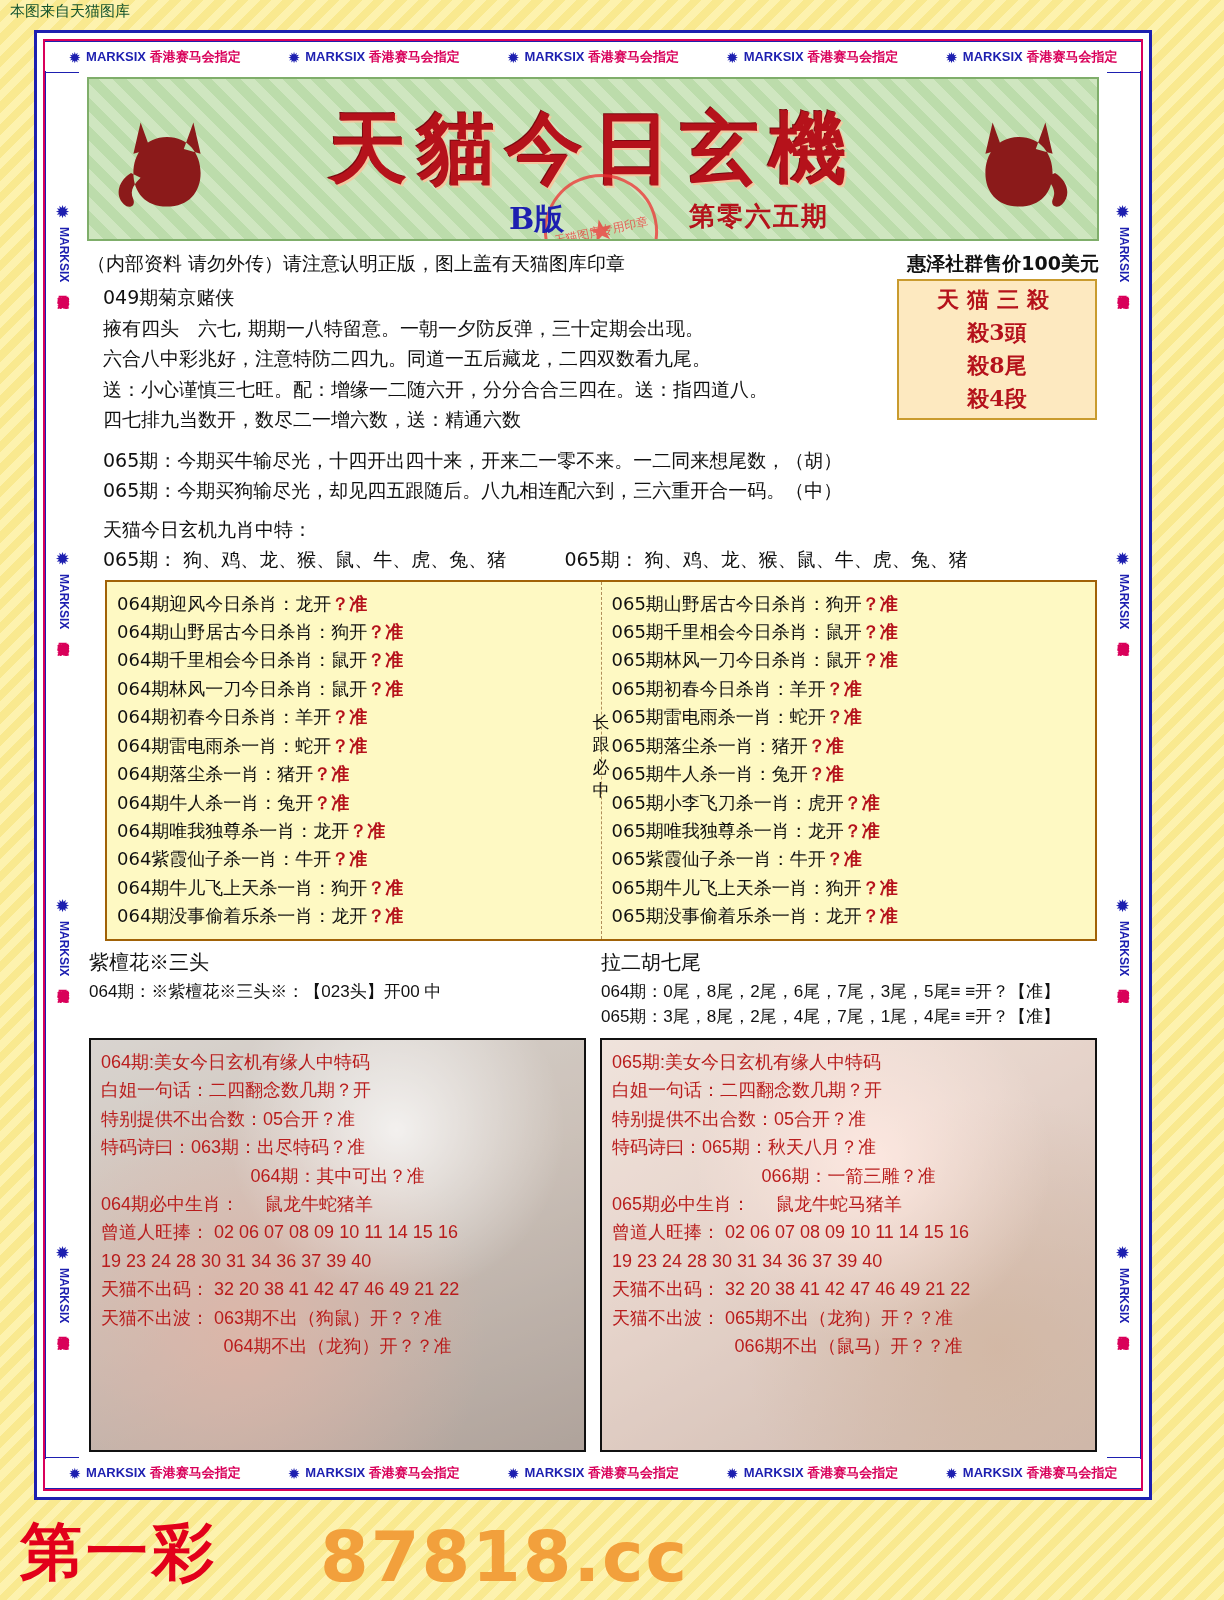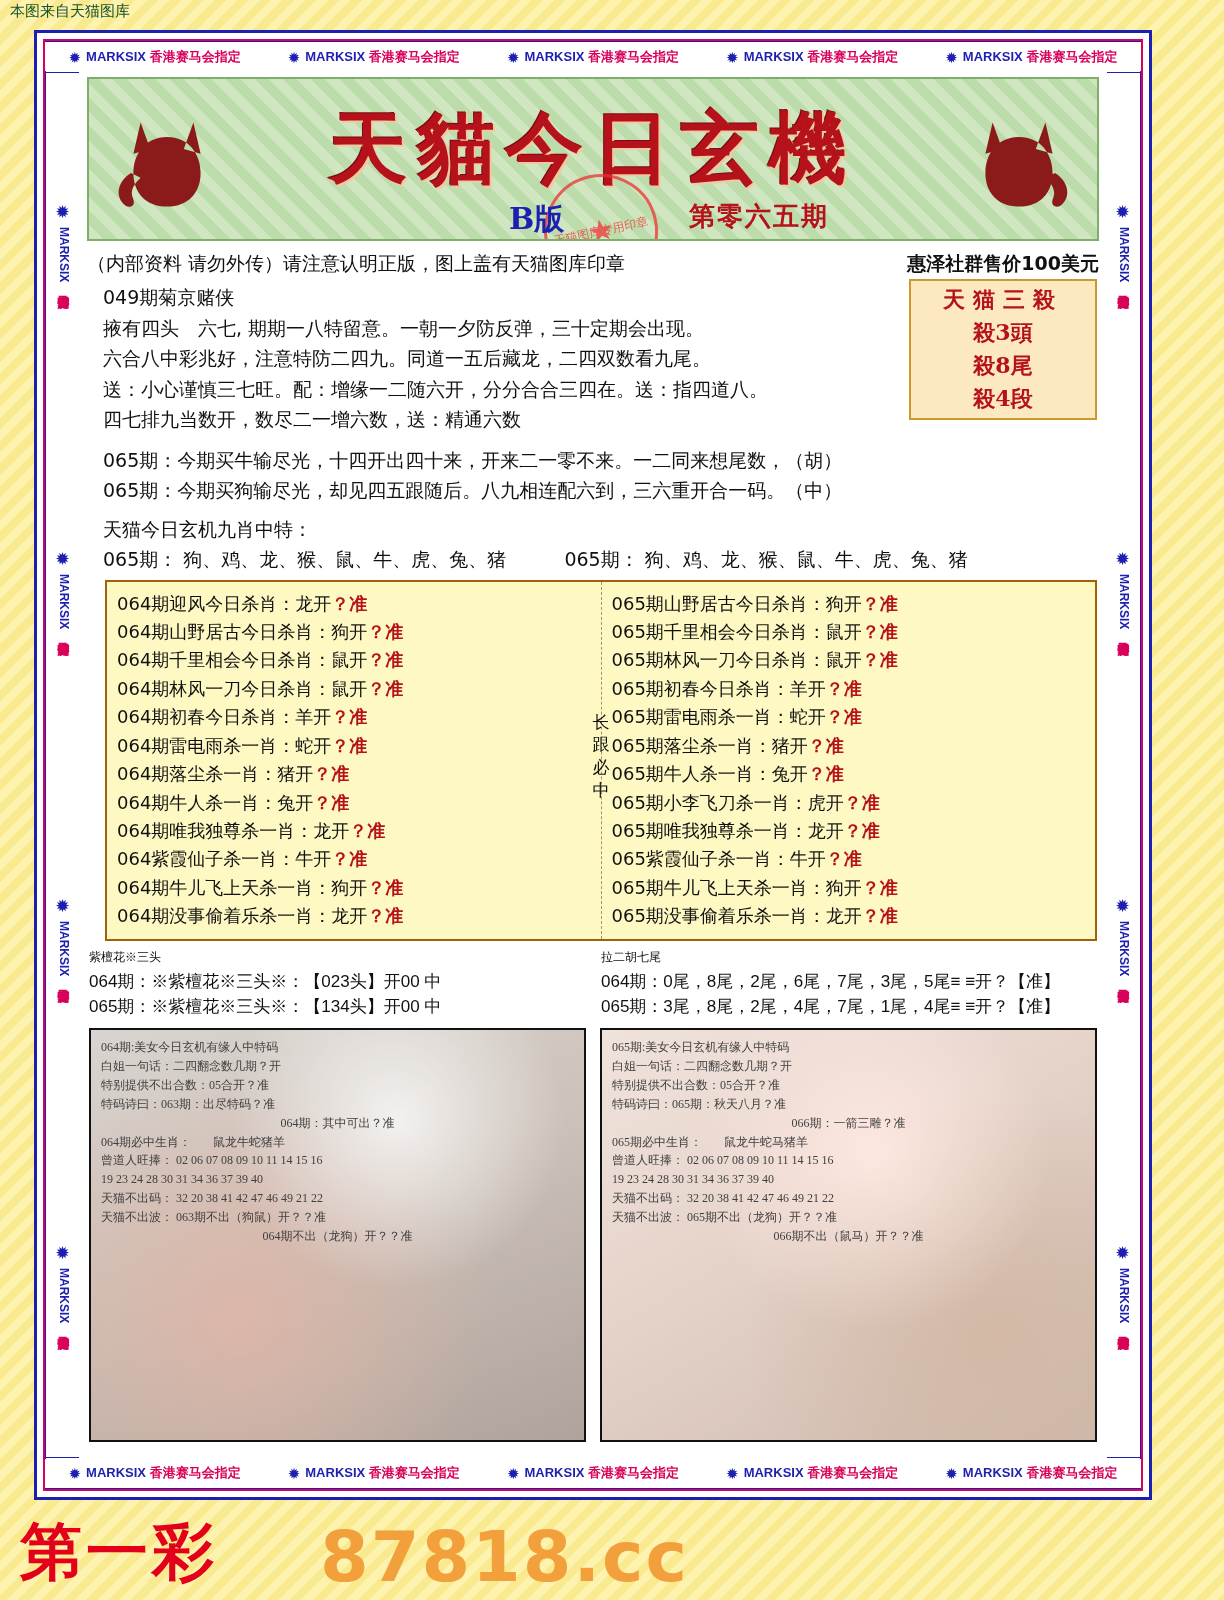--- a/index.html
+++ b/index.html
@@ -106,40 +106,40 @@
   .noticebar .l{flex:1;}
   .noticebar .r{font-weight:bold;}
   .body{
     margin:2px 10px 0 10px;position:relative;
   }
   .p{font-size:19px;line-height:1.5;color:#111;font-family:"DejaVu Sans",sans-serif;margin:0 0 2px 0;}
   .p.ind{padding-left:14px;}
   .redbox{
     position:absolute;right:0;top:-4px;width:160px;
     background:#fde9c0;border:2px solid #c99b2e;
-    padding:4px 12px;text-align:center;
+    padding:4px 18px;text-align:center;
     font-family:"DejaVu Serif",serif;
   }
   .redbox .t{font-size:22px;font-weight:bold;color:#b5121b;letter-spacing:8px;}
   .redbox .l{font-size:22px;font-weight:bold;color:#b5121b;margin-top:3px;}
   .two-col-tbl{
     margin:6px 10px 0 26px;border:2px solid #a16207;
     display:flex;background:#fef9c3;position:relative;
   }
   .col{flex:1;padding:8px 10px;}
   .col.left{border-right:1px dashed #b08d5a;}
   .col .row{font-size:18px;line-height:1.58;color:#111;font-family:"DejaVu Sans",sans-serif;}
   .col .row .q{color:#b5121b;font-weight:bold;}
   .midlabel{
     position:absolute;left:50%;top:130px;transform:translateX(-50%);
     width:26px;text-align:center;font-size:17px;line-height:1.35;color:#111;
   }
   .sec2{margin:8px 10px 0 10px;display:flex;gap:16px;}
   .sec2 .half{flex:1;}
-  .sec2 .h{font-size:12px;color:#111;margin-bottom:3px;}
+  .sec2 .h{font-size:20px;color:#111;margin-bottom:3px;}
   .sec2 .ln{font-size:17px;color:#111;line-height:1.5;}
   .cards{margin:8px 10px 0 10px;display:flex;gap:14px;}
   .card{
     flex:1;border:2px solid #111;position:relative;overflow:hidden;
     height:410px;background:#cdbfae;
   }
   .card .photo{position:absolute;inset:0;}
   .card.one .photo{
     background:
       radial-gradient(circle at 62% 22%, rgba(255,255,255,.75), rgba(255,255,255,0) 38%),
@@ -147,21 +147,21 @@
       linear-gradient(160deg,#c9c2bb 0%,#b6a79b 45%,#8d7b70 100%);
   }
   .card.two .photo{
     background:
       radial-gradient(circle at 55% 30%, rgba(255,225,215,.9), rgba(255,210,200,0) 45%),
       radial-gradient(circle at 80% 75%, rgba(190,150,120,.8), rgba(190,150,120,0) 50%),
       linear-gradient(150deg,#e9d7cd 0%,#dcc2b5 40%,#b89a8b 100%);
   }
   .card .veil{position:absolute;inset:0;background:rgba(255,255,255,.30);}
   .card .txt{position:relative;padding:8px 10px;}
-  .card .txt div{font-size:12px;line-height:1.58;color:#404040;font-family:Liberation Serif, serif;}
+  .card .txt div{font-size:18px;line-height:1.58;color:#b91c1c;font-family:Liberation Sans, sans-serif;}
   .card .txt .c{text-align:center;}
   .wm{
     position:absolute;left:20px;bottom:0;width:760px;height:110px;
     pointer-events:none;
   }
   .wm .red{
     font-family:"DejaVu Serif",serif;font-size:62px;font-weight:bold;color:#e2001a;
     position:absolute;left:0;bottom:6px;letter-spacing:4px;margin-top:35px;
   }
   .wm .org{
@@ -346,21 +346,20 @@
             <div>跟</div>
             <div>必</div>
             <div>中</div>
           </div>
       </div>
 
       <div class="sec2">
         <div class="half">
           <div class="h">紫檀花※三头</div>
           <div class="ln">064期：※紫檀花※三头※：【023头】开00 中</div>
-          <div class="ln">065期：※紫檀花※三头※：【134头】开00 中</div>
         </div>
         <div class="half">
           <div class="h">拉二胡七尾</div>
           <div class="ln">064期：0尾，8尾，2尾，6尾，7尾，3尾，5尾≡ ≡开？【准】</div>
           <div class="ln">065期：3尾，8尾，2尾，4尾，7尾，1尾，4尾≡ ≡开？【准】</div>
         </div>
       </div>
 
       <div class="cards">
         <div class="card one">

